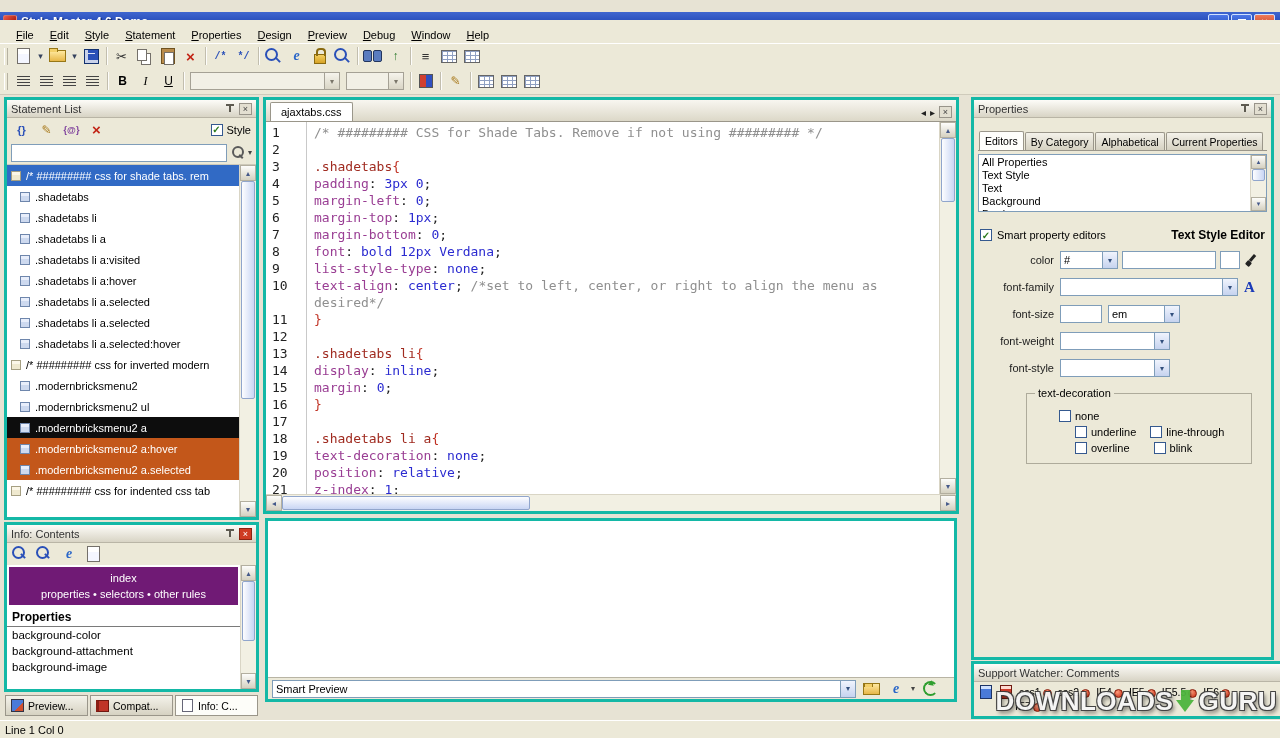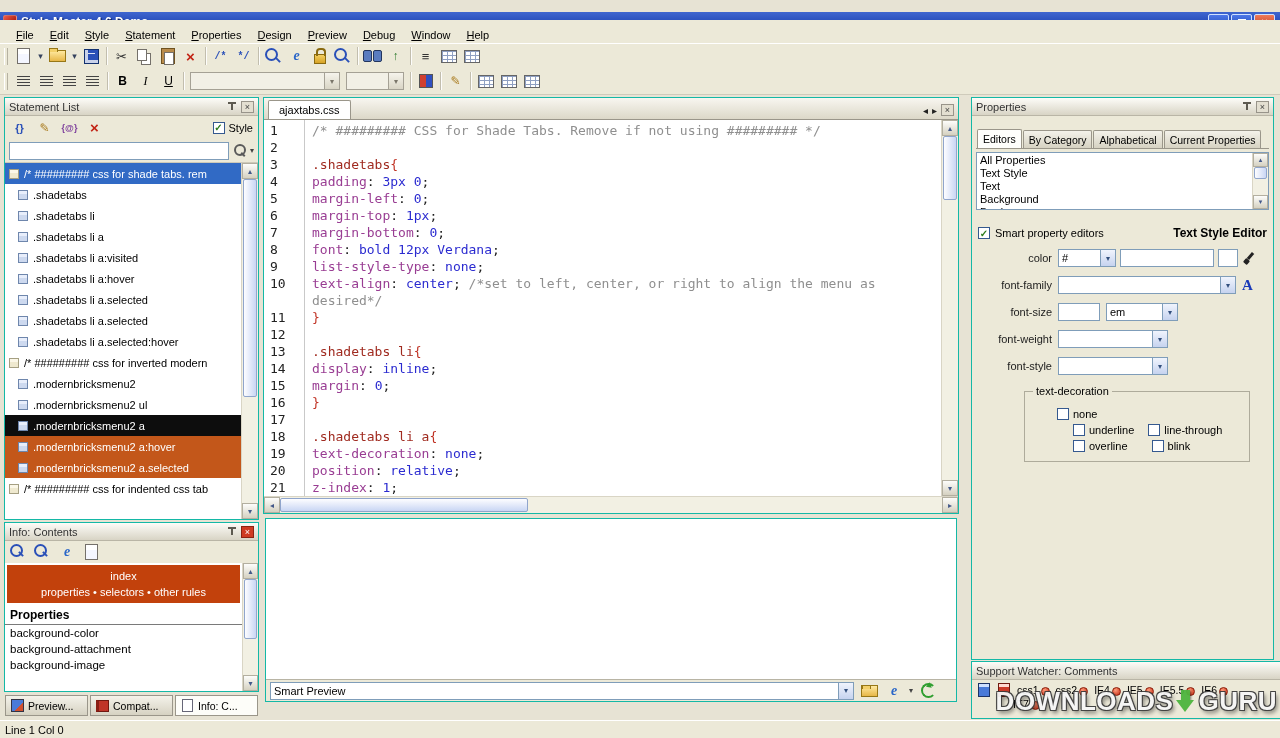--- a/index.html
+++ b/index.html
@@ -82,21 +82,21 @@
 .cb{width:12px;height:12px;border:1px solid #35598f;background:#fff;display:inline-flex;align-items:center;justify-content:center;font-size:10px;font-weight:bold;color:#2a7a1a;flex:0 0 auto}
 
 .sbv{width:17px;background:#f2f0e3;border-left:1px solid #d9d5c5;display:flex;flex-direction:column;flex:0 0 17px}
 .sbh{height:17px;background:#f2f0e3;border-top:1px solid #d9d5c5;display:flex}
 .sb-btn{flex:0 0 16px;background:linear-gradient(#fdfdfb,#d5d1c1);border:1px solid #b3afa0;color:#44598a;font-size:8px;display:flex;align-items:center;justify-content:center}
 .sbh .sb-btn{height:100%}
 .sb-thumb{background:linear-gradient(90deg,#fdfdff,#c9d6f4);border:1px solid #90a5cc;border-radius:2px;margin:0 1px}
 .sbh .sb-thumb{background:linear-gradient(180deg,#fdfdff,#c9d6f4);margin:1px 0}
 .sb-space{flex:1}
 
-.panel{position:absolute;background:#ece9d8;border:1px solid #14b8a6;display:flex;flex-direction:column}
+.panel{position:absolute;background:#ece9d8;border:3px solid #14b8a6;display:flex;flex-direction:column}
 .phead{flex:0 0 18px;background:linear-gradient(180deg,#fdfcf8,#d8d4c5);border-bottom:1px solid #b9b5a6;display:flex;align-items:center;gap:3px;padding:0 4px;color:#333}
 .ptitle{flex:1}
 
 .stmt{left:4px;top:97px;width:255px;height:423px}
 .stmt-tools{flex:0 0 23px;display:flex;align-items:center;gap:2px;padding:0 3px}
 .stmt-style{margin-left:auto;display:flex;align-items:center;gap:4px;padding-right:2px}
 .search-row{flex:0 0 24px;display:flex;align-items:center;gap:3px;padding:2px 4px;border-bottom:1px solid #cdc9b9}
 .search-row .tinput{flex:1}
 .srch-mag{position:relative;width:15px;height:15px}
 .srch-mag::before{content:'';position:absolute;left:2px;top:1px;width:8px;height:8px;border:2px solid #5a5a5a;border-radius:50%}
@@ -155,21 +155,21 @@
 .tdec{position:relative;border:1px solid #aeab9b;margin:16px 0 0 48px;width:226px;padding:12px 6px 9px}
 .tdec-legend{position:absolute;top:-7px;left:8px;background:#ece9d8;padding:0 3px}
 .tdrow{display:flex;margin-top:4px}
 .cbitem{display:flex;align-items:center;gap:4px}
 
 .info{left:4px;top:522px;width:255px;height:170px}
 .info-tools{flex:0 0 22px;display:flex;align-items:center;gap:6px;padding:0 5px}
 .it-ic{position:relative;width:18px;height:18px;display:flex;align-items:center;justify-content:center}
 .info-body{flex:1;display:flex;background:#fff;overflow:hidden}
 .info-content{flex:1;overflow:hidden}
-.idx-box{margin:2px;background:#c2410c;color:#fff;text-align:center;padding:3px 6px;line-height:16px}
+.idx-box{margin:2px;background:#701a75;color:#fff;text-align:center;padding:3px 6px;line-height:16px}
 .info-sec{font-weight:bold;font-size:12px;padding:3px 5px 2px;border-bottom:1px solid #7a7a7a}
 .info-item{padding:2px 5px;font-size:11.5px}
 
 .doctabs{position:absolute;left:4px;top:694px;width:255px;height:23px;display:flex;gap:2px;padding:1px 1px}
 .doctab{flex:1;display:flex;align-items:center;gap:4px;padding:0 5px;background:linear-gradient(#f4f2ea,#d6d2c2);border:1px solid #9a968a;font-size:10.5px;white-space:nowrap;overflow:hidden}
 .doctab.active{background:#fdfdf9}
 .dt-ic{position:relative;width:13px;height:13px;display:flex;align-items:center;justify-content:center;flex:0 0 auto}
 
 .support{left:971px;top:661px;width:360px;height:58px}
 .sup-body{flex:1;padding:2px 5px;font-size:10.5px}

